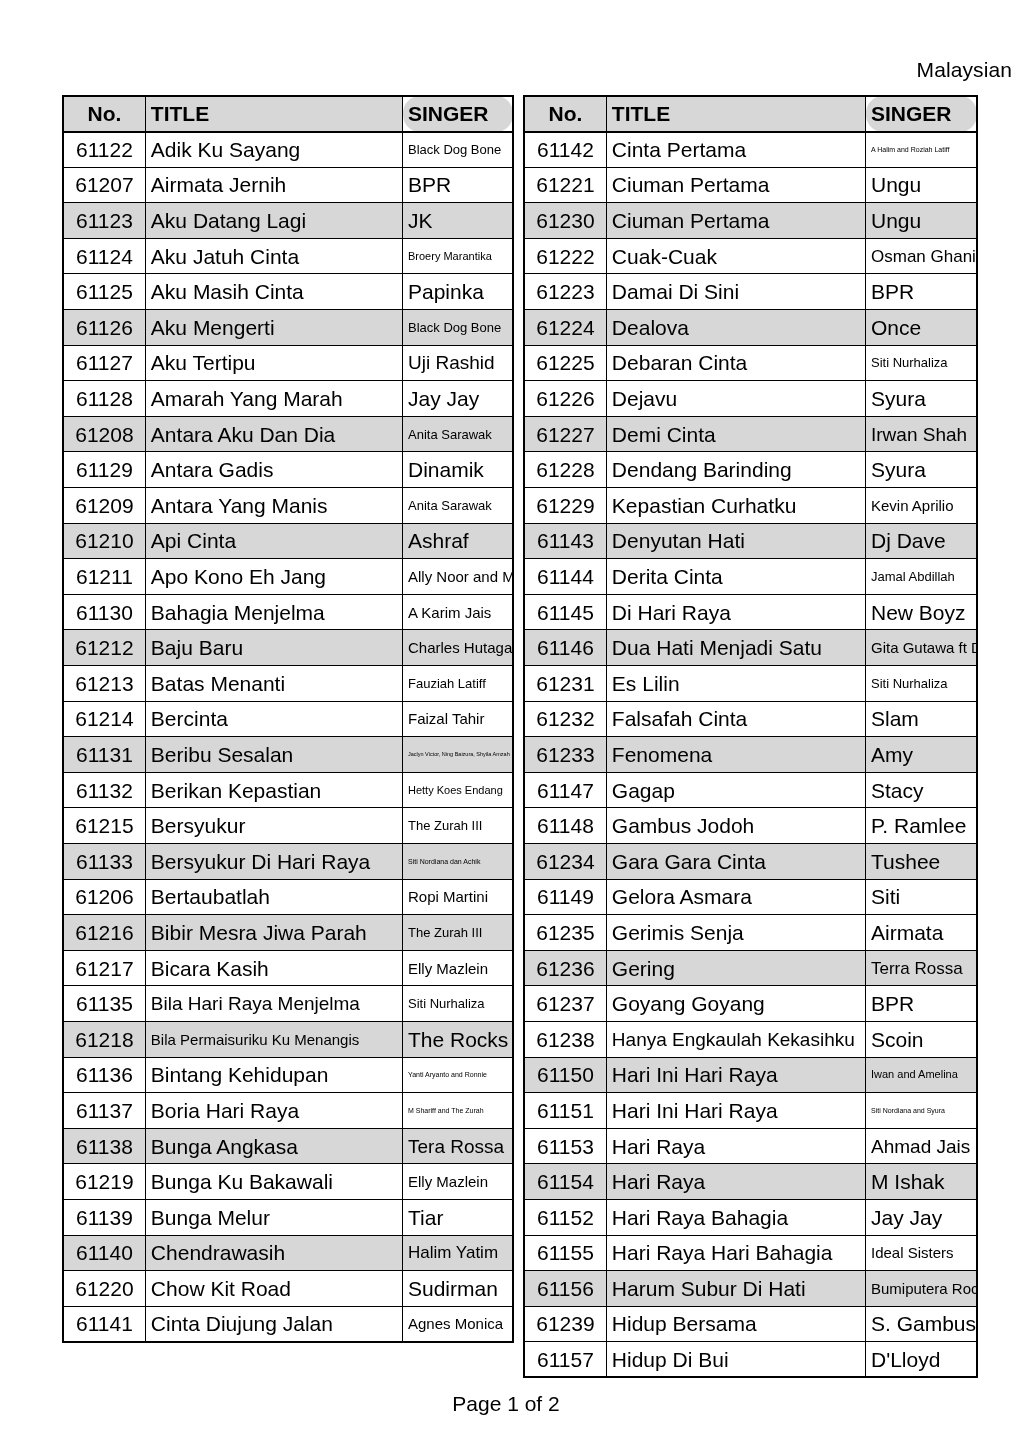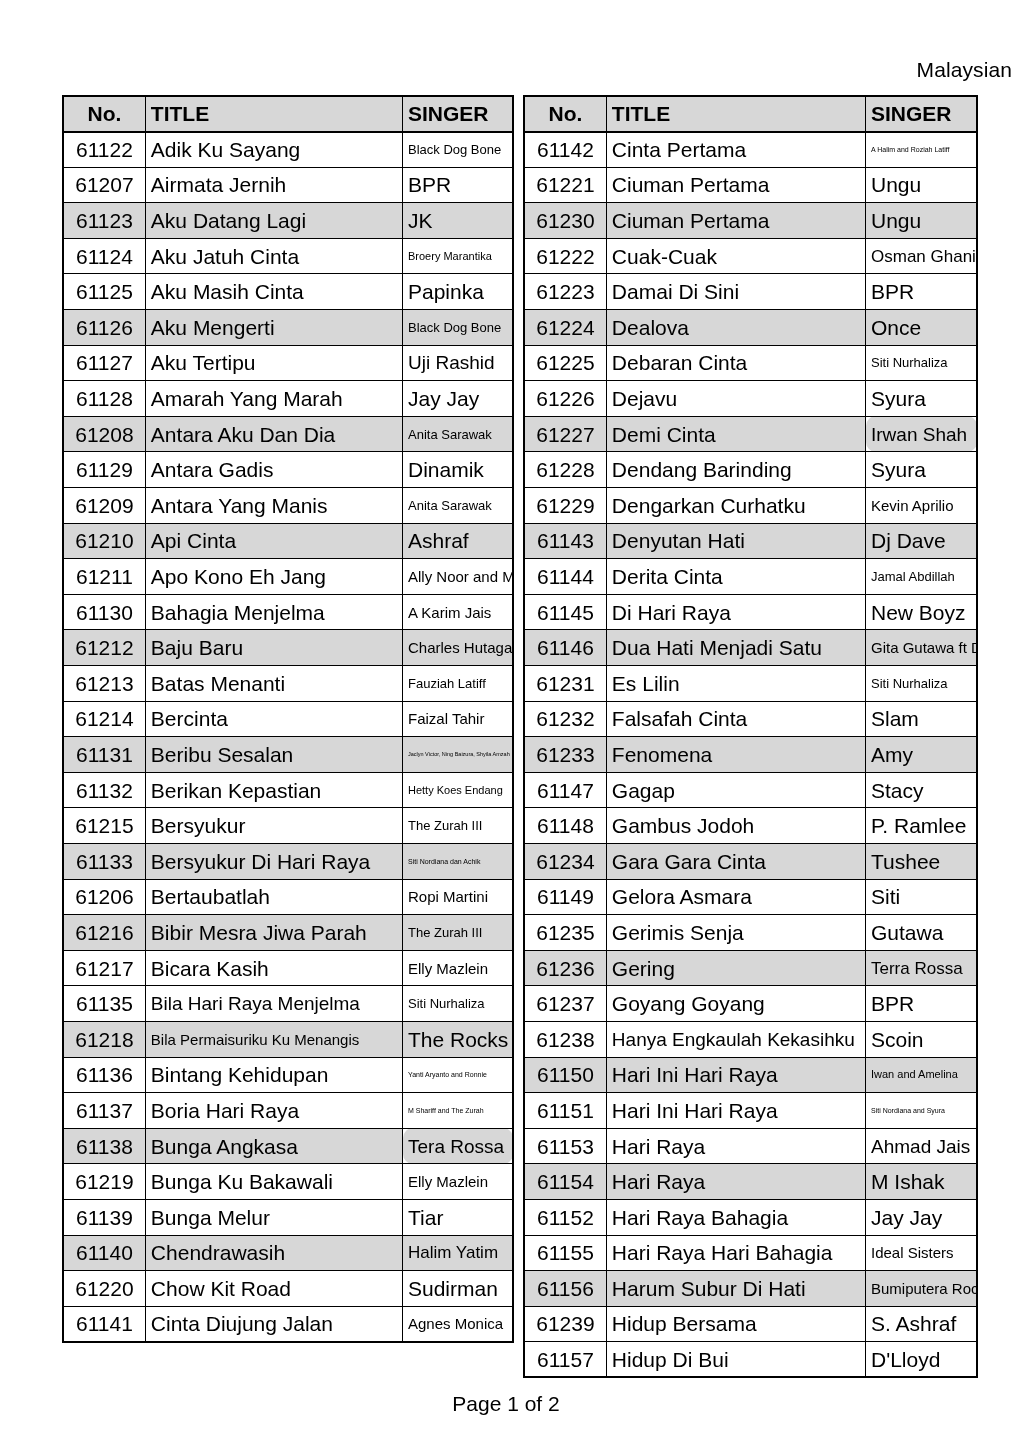--- a/index.html
+++ b/index.html
@@ -67,21 +67,21 @@
   table.song-table tbody tr:last-child > * { border-bottom-width: 2.5px; }
 
   thead th {
     background: #d7d7d7;
     font-size: 21px;
     font-weight: bold;
     line-height: 1;
   }
   th.h-no     { text-align: center; }
   th.h-title  { text-align: left; }
-  th.h-singer { text-align: left; }
+  th.h-singer { text-align: left; border-radius: 17px; }
 
   .col-no {
     width: 82px;
     text-align: center;
     font-size: 21px;
     line-height: 1;
   }
   .col-title {
     width: 256px;
     text-align: left;
@@ -95,21 +95,21 @@
     line-height: 1;
   }
   .right .col-no     { width: 82px; }
   .right .col-title  { width: 258px; }
   .right .col-singer { width: 111px; }
 
   tr.shaded td { background: #d7d7d7; }
   tr.plain  td { background: #ffffff; }
 
   
-  .fs-19 { font-size: 19px; border-radius: 10px; }
+  .fs-19 { font-size: 19px; }
   .fs-17 { font-size: 17px; }
   .fs-15 { font-size: 15px; }
   .fs-13 { font-size: 13px; }
   .fs-11 { font-size: 11px; }
   .fs-9  { font-size: 15px; }
   .fs-7  { font-size: 7px; }
   .fs-55 { font-size: 5.5px; }
 
   .footer {
     position: absolute;
@@ -367,21 +367,21 @@
             <td class="col-title">Demi Cinta</td>
             <td class="col-singer fs-19">Irwan Shah</td>
           </tr>
           <tr class="plain">
             <td class="col-no">61228</td>
             <td class="col-title">Dendang Barinding</td>
             <td class="col-singer">Syura</td>
           </tr>
           <tr class="plain">
             <td class="col-no">61229</td>
-            <td class="col-title">Dengarkan Curhatku</td>
+            <td class="col-title">Kepastian Curhatku</td>
             <td class="col-singer fs-15">Kevin Aprilio</td>
           </tr>
           <tr class="shaded">
             <td class="col-no">61143</td>
             <td class="col-title">Denyutan Hati</td>
             <td class="col-singer">Dj Dave</td>
           </tr>
           <tr class="plain">
             <td class="col-no">61144</td>
             <td class="col-title">Derita Cinta</td>
@@ -428,21 +428,21 @@
             <td class="col-singer">Tushee</td>
           </tr>
           <tr class="plain">
             <td class="col-no">61149</td>
             <td class="col-title">Gelora Asmara</td>
             <td class="col-singer">Siti</td>
           </tr>
           <tr class="plain">
             <td class="col-no">61235</td>
             <td class="col-title">Gerimis Senja</td>
-            <td class="col-singer">Gutawa</td>
+            <td class="col-singer">Airmata</td>
           </tr>
           <tr class="shaded">
             <td class="col-no">61236</td>
             <td class="col-title">Gering</td>
             <td class="col-singer fs-17">Terra Rossa</td>
           </tr>
           <tr class="plain">
             <td class="col-no">61237</td>
             <td class="col-title">Goyang Goyang</td>
             <td class="col-singer">BPR</td>
@@ -483,21 +483,21 @@
             <td class="col-singer fs-15">Ideal Sisters</td>
           </tr>
           <tr class="shaded">
             <td class="col-no">61156</td>
             <td class="col-title">Harum Subur Di Hati</td>
             <td class="col-singer fs-9">Bumiputera Rockers</td>
           </tr>
           <tr class="plain">
             <td class="col-no">61239</td>
             <td class="col-title">Hidup Bersama</td>
-            <td class="col-singer">S. Ashraf</td>
+            <td class="col-singer">S. Gambus</td>
           </tr>
           <tr class="plain">
             <td class="col-no">61157</td>
             <td class="col-title">Hidup Di Bui</td>
             <td class="col-singer">D'Lloyd</td>
           </tr>
         </tbody>
     </table>
 
   </div>

